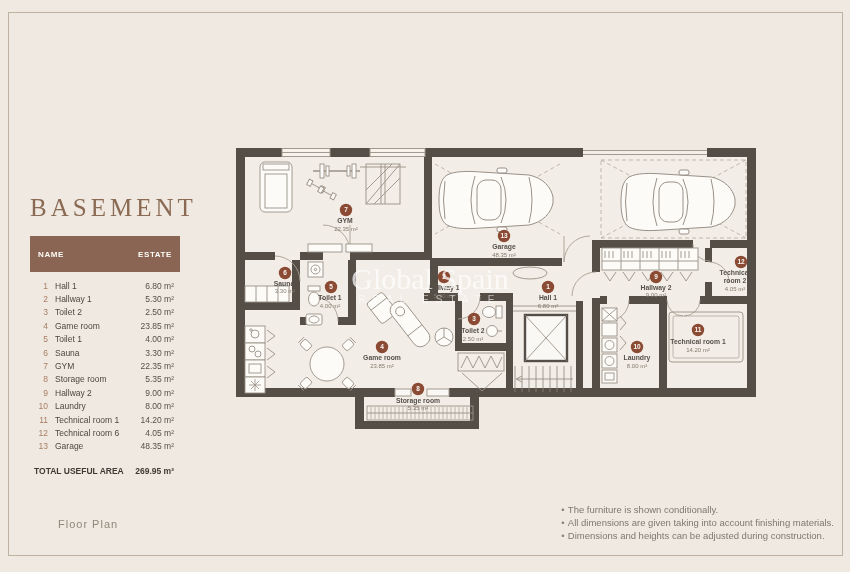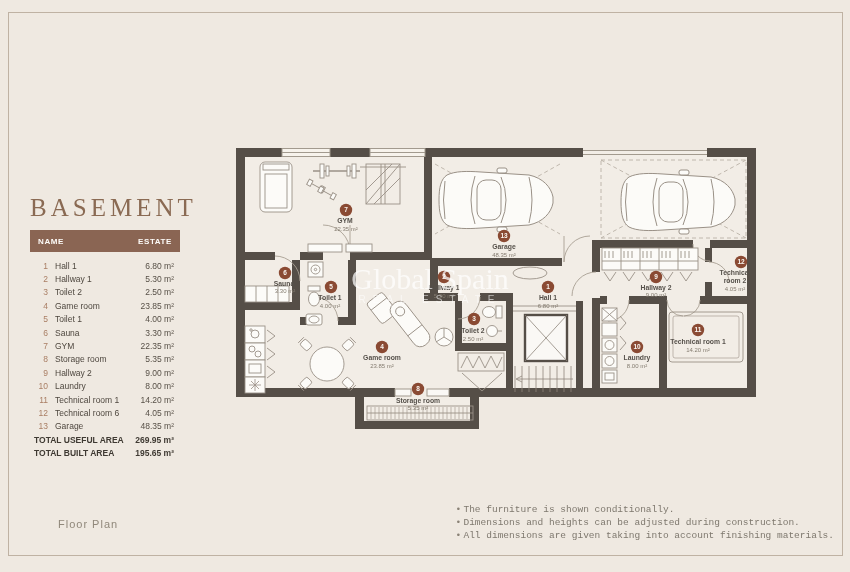--- a/index.html
+++ b/index.html
@@ -3,44 +3,44 @@
 <meta charset="utf-8">
 <style>
   html,body{margin:0;padding:0;}
   .page{position:relative;width:850px;height:572px;background:#EFE9E1;overflow:hidden;
         font-family:"Liberation Sans", sans-serif;color:#4E473F;}
   .frame{position:absolute;left:8px;top:12px;right:7px;bottom:16px;border:1px solid #BFB2A3;pointer-events:none;}
 
   
   .sidebar{position:absolute;left:30px;top:194px;width:150px;}
   .title{font-family:"Liberation Serif", serif;font-weight:400;font-size:25px;letter-spacing:4px;
-         color:#8A6A53;margin:0 0 8px 0;white-space:nowrap;}
+         color:#8A6A53;margin:0 0 14px 0;white-space:nowrap;}
   .t-head{background:#8A6553;color:#FDFBF8;height:14px;display:flex;align-items:center;
-          justify-content:space-between;padding:4px 8px;font-size:8px;font-weight:700;letter-spacing:.6px;}
+          justify-content:space-between;padding:11px 8px;font-size:8px;font-weight:700;letter-spacing:.6px;}
   .t-body{margin-top:7px;}
   .t-row{height:13.4px;display:grid;grid-template-columns:14px 1fr auto;column-gap:7px;
          align-items:center;font-size:8.5px;padding:0 6px 0 4px;}
   .t-num{color:#A97E64;text-align:right;}
   .t-name{color:#4E473F;}
   .t-val{color:#575047;}
-  .totals{margin-top:0;}
+  .totals{margin-top:11px;}
   .total-row{display:flex;justify-content:space-between;align-items:center;height:13px;
              font-size:8.5px;font-weight:700;color:#3F3A33;padding:0 6px 0 4px;}
 
   
   .plan{position:absolute;left:230px;top:140px;width:530px;height:296px;}
   .plan svg{display:block;}
   .watermark{position:absolute;left:75px;top:124px;width:250px;text-align:center;
              color:rgba(255,255,255,0.72);pointer-events:none;}
   .wm1{font-family:"Liberation Serif", serif;font-size:30px;line-height:30px;}
   .wm2{font-size:10px;letter-spacing:7px;margin-top:0;color:rgba(255,255,255,0.6);}
 
   
   .floor-label{position:absolute;left:58px;bottom:42px;font-size:11px;letter-spacing:1px;color:#90887B;}
-  .notes{position:absolute;right:16px;bottom:30px;font-size:9.5px;line-height:13px;color:#7E786E;font-family:Liberation Mono, monospace;}
+  .notes{position:absolute;right:16px;bottom:30px;font-size:9.5px;line-height:13px;color:#7E786E;}
   .note{white-space:nowrap;}
   .note .b{display:inline-block;width:10px;text-align:center;color:#8A8276;}
 
   
   .room-name{font-size:6.8px;fill:#55504A;font-weight:700;}
   .room-area{font-size:6px;fill:#847C70;}
   .badge-num{font-size:6.5px;font-weight:700;fill:#FBF7F2;}
   text{font-family:"Liberation Sans", sans-serif;}
 </style>
 </head>
@@ -122,24 +122,20 @@
           <span class="t-num">13</span>
           <span class="t-name">Garage</span>
           <span class="t-val">48.35 m²</span>
         </div>
     </div>
 
     <div class="totals">
       <div class="total-row">
         <span>TOTAL USEFUL AREA</span>
         <span>269.95 m²</span>
-      </div>
-      <div class="total-row">
-        <span>TOTAL BUILT AREA</span>
-        <span>195.65 m²</span>
       </div>
     </div>
   </div>
 
   <div class="plan">
     <svg width="530" height="296" viewBox="0 0 530 296">
       <defs>
         <g id="car">
           <path d="M10,4 C4,8 2,16 2,29 C2,42 4,50 10,54 C18,58 30,58 44,57 L92,54 C106,51 114,42 116,32 L116,26 C114,16 106,7 92,4 L44,1 C30,0 18,0 10,4 Z"></path>
           <path d="M8,10 Q5,29 8,48" fill="none"></path>
@@ -510,16 +506,16 @@
     <div class="watermark">
       <div class="wm1">Global Spain</div>
       <div class="wm2">REAL ESTATE</div>
     </div>
   </div>
 
   <div class="floor-label">Floor Plan</div>
 
   <div class="notes">
     <div class="note"><span class="b">•</span><span>The furniture is shown conditionally.</span></div>
+    <div class="note"><span class="b">•</span><span>All dimensions are given taking into account finishing materials.</span></div>
     <div class="note"><span class="b">•</span><span>Dimensions and heights can be adjusted during construction.</span></div>
-    <div class="note"><span class="b">•</span><span>All dimensions are given taking into account finishing materials.</span></div>
   </div>
 </div>
 
 </body></html>

